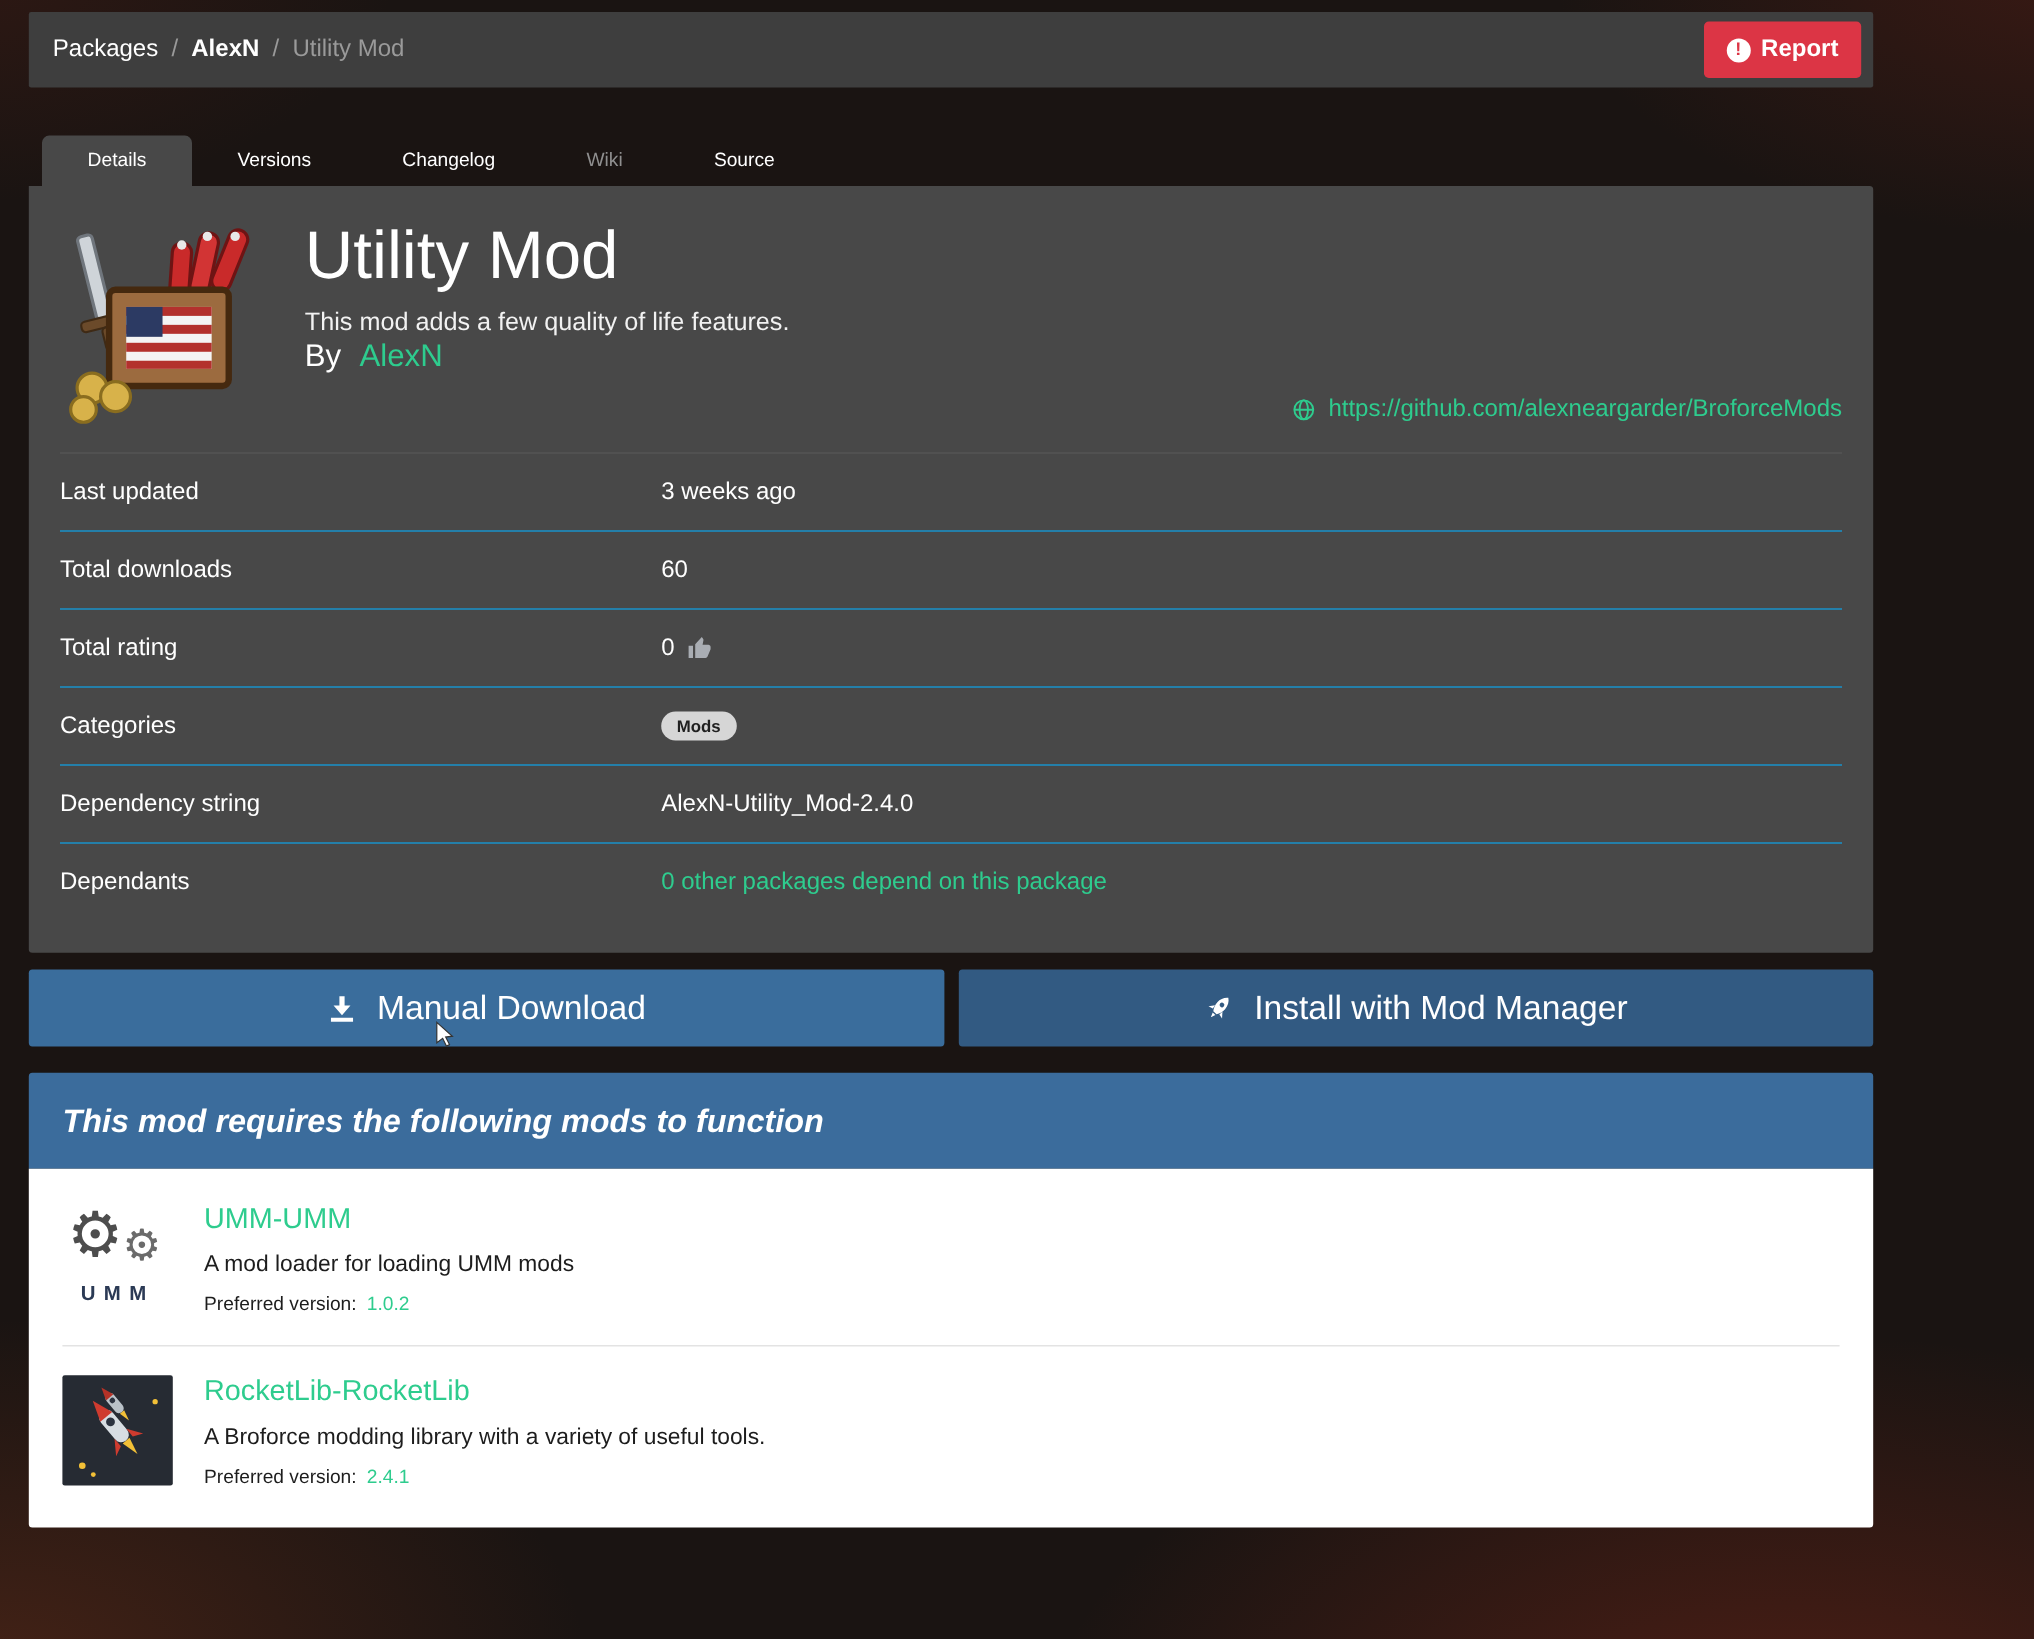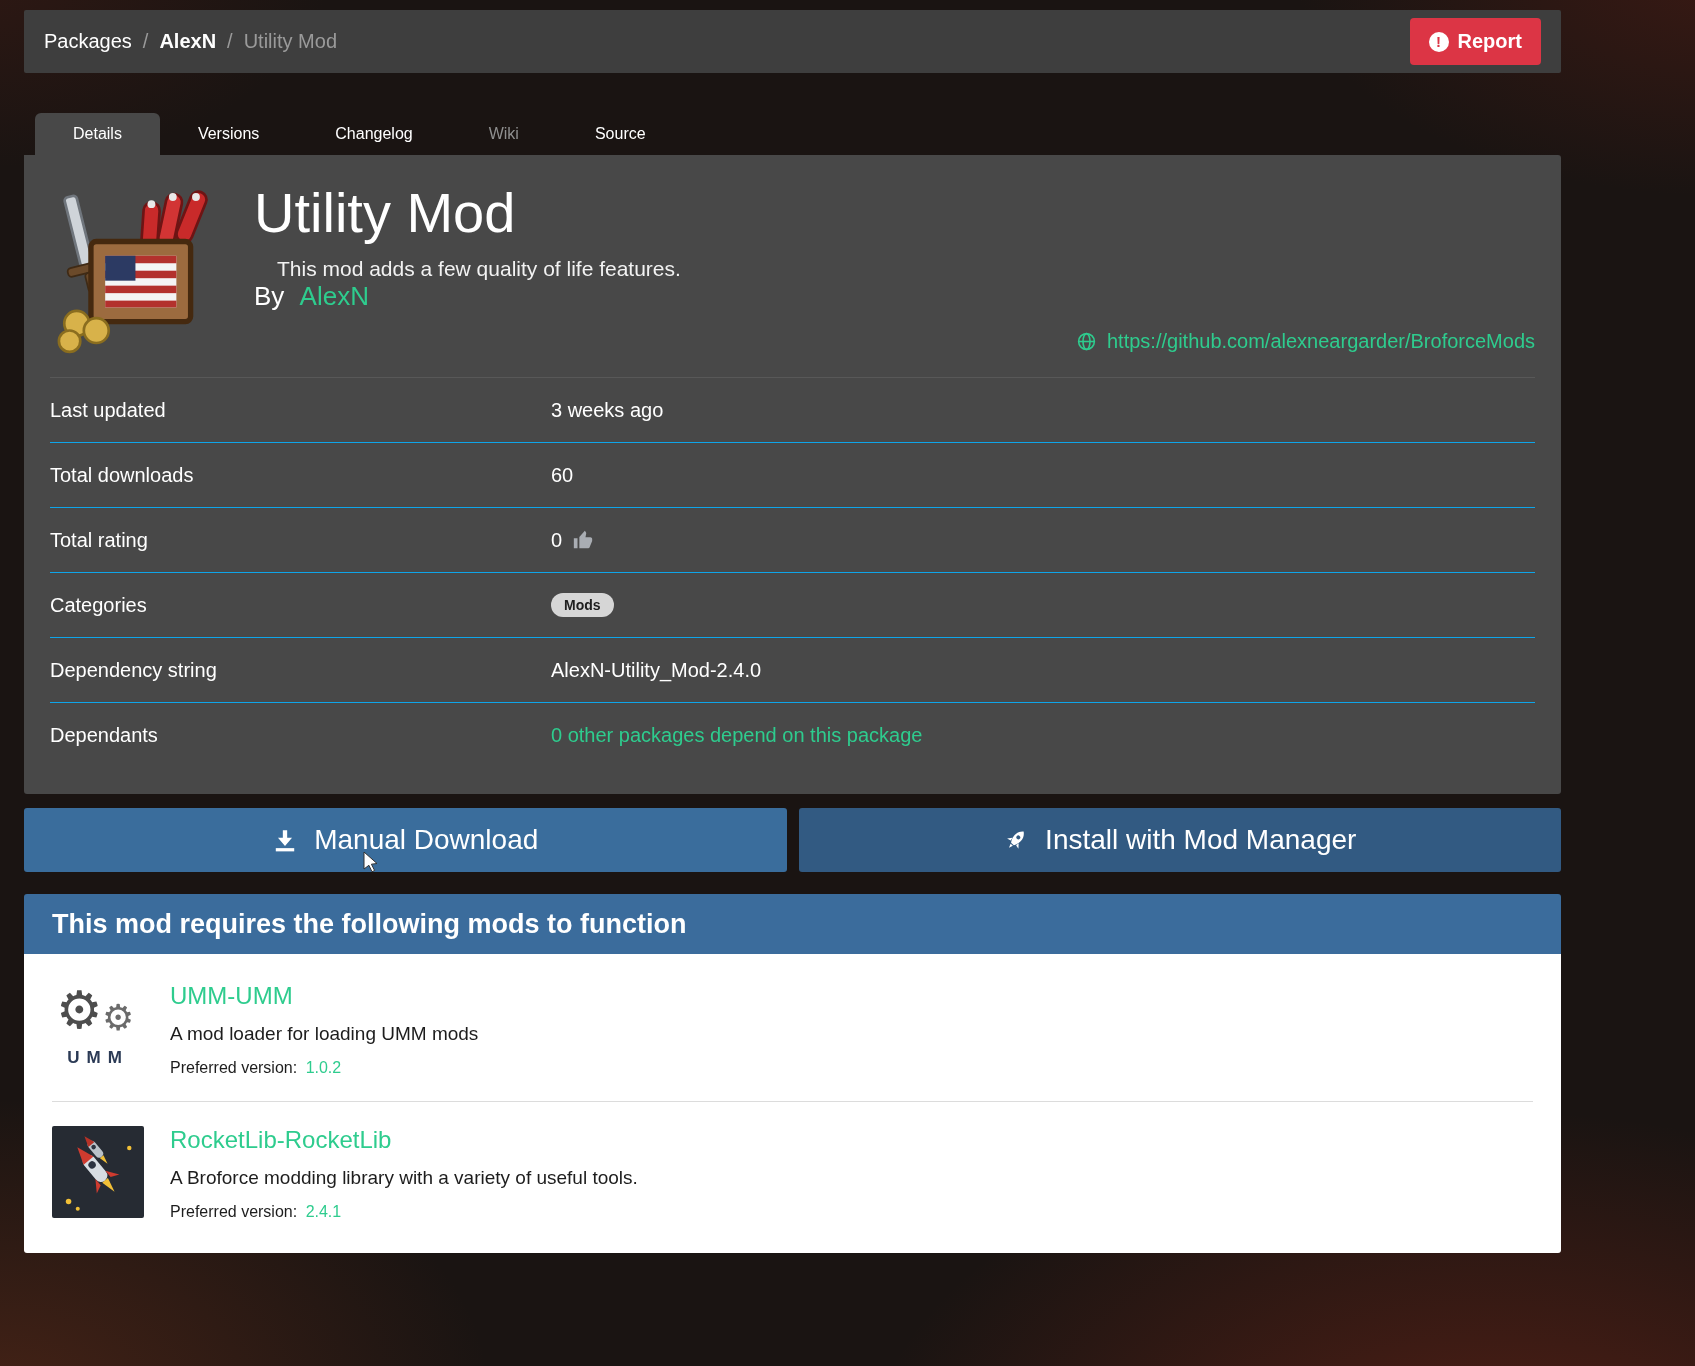--- a/index.html
+++ b/index.html
@@ -12,21 +12,21 @@
       radial-gradient(620px 320px at 102% -2%, rgba(95,32,22,.45), transparent 70%),
       radial-gradient(520px 280px at -2% -2%, rgba(85,32,22,.35), transparent 70%),
       #1a1412;
   }
   .container { position:absolute; left:24px; top:10px; width:1537px; }
 
   
   .topbar {
     height:63px; background:#3e3e3e; border-radius:2px;
     display:flex; align-items:center; justify-content:space-between;
-    padding:0 20px 0 20px;
+    padding:0 10px 0 20px;
   }
   .crumbs { display:flex; align-items:center; font-size:20px; }
   .crumb-link { color:#ffffff; cursor:pointer; }
   .crumb-link.strong { font-weight:700; }
   .crumb-sep { color:#9a9a9a; margin:0 11px; }
   .crumb-current { color:#9a9a9a; }
   .report-btn {
     display:flex; align-items:center; gap:9px;
     background:#dc3545; color:#fff; border:none; border-radius:4px;
     height:47px; padding:0 19px; font-size:20px; font-weight:700; cursor:pointer;
@@ -42,21 +42,21 @@
   .tab { padding:12px 38px; font-size:16px; color:#ffffff; cursor:pointer; }
   .tab.active { background:#484848; border-radius:6px 6px 0 0; }
   .tab.muted { color:#8f8f8f; }
 
   
   .panel { background:#484848; border-radius:0 3px 3px 3px; padding-bottom:26px; }
   .header { display:flex; position:relative; padding:26px 26px 10px; }
   .mod-icon { width:178px; height:178px; flex:0 0 auto; }
   .head-info { margin-left:26px; padding-top:0; }
   .pkg-title { margin:0; font-size:56px; font-weight:400; color:#ffffff; line-height:1.15; }
-  .pkg-desc { margin-top:12px; font-size:21px; color:#f2f2f2;margin-left:23px; }
+  .pkg-desc { margin-top:12px; font-size:21px; color:#f2f2f2; }
   .byline { font-size:26px; color:#ffffff; }
   .byline .author { color:#2ecc8e; margin-left:8px; cursor:pointer; text-decoration:none; }
   .site-link {
     position:absolute; right:26px; bottom:16px;
     display:flex; align-items:center; gap:10px; color:#2ecc8e; font-size:20px; cursor:pointer;
   }
 
   
   .info-table { margin:8px 26px 0; border-top:1px solid #585858; }
   .info-row { display:flex; align-items:center; height:65px; border-bottom:1px solid #0ea5e9; }
@@ -75,23 +75,23 @@
     flex:1; height:64px; border:none; border-radius:3px; color:#ffffff; font-size:28px;
     display:flex; align-items:center; justify-content:center; gap:16px; cursor:pointer;
     font-family:"Liberation Sans", sans-serif;
   }
   .btn-install { background:#325a82; }
   .btn-download { background:#3a6d9c; }
   .rocket-svg { transform:rotate(42deg); }
 
   
   .requires-bar {
-    margin-top:22px; height:60px; background:#3b6c9c; color:#ffffff;
+    margin-top:22px; height:80px; background:#3b6c9c; color:#ffffff;
     display:flex; align-items:center; padding:0 28px;
-    font-size:27px; font-weight:700; border-radius:3px 3px 0 0;
+    font-size:27px; font-weight:700; border-radius:3px 3px 0 0;font-style:italic;
   }
   .deps { background:#ffffff; border-radius:0 0 3px 3px; padding:4px 28px 8px; }
   .dep-card { display:flex; gap:26px; padding:24px 0; }
   .dep-card.with-divider { border-bottom:1px solid #dcdcdc; }
   .dep-icon { width:92px; height:92px; flex:0 0 auto; }
   .dep-info { padding-top:0; }
   .dep-name { font-size:24px; color:#2ecc8e; cursor:pointer; }
   .dep-desc { margin-top:13px; font-size:19px; color:#1d1d1d; }
   .dep-pref { margin-top:14px; font-size:16px; color:#1d1d1d; }
   .dep-ver { color:#2ecc8e; cursor:pointer; margin-left:4px; }

